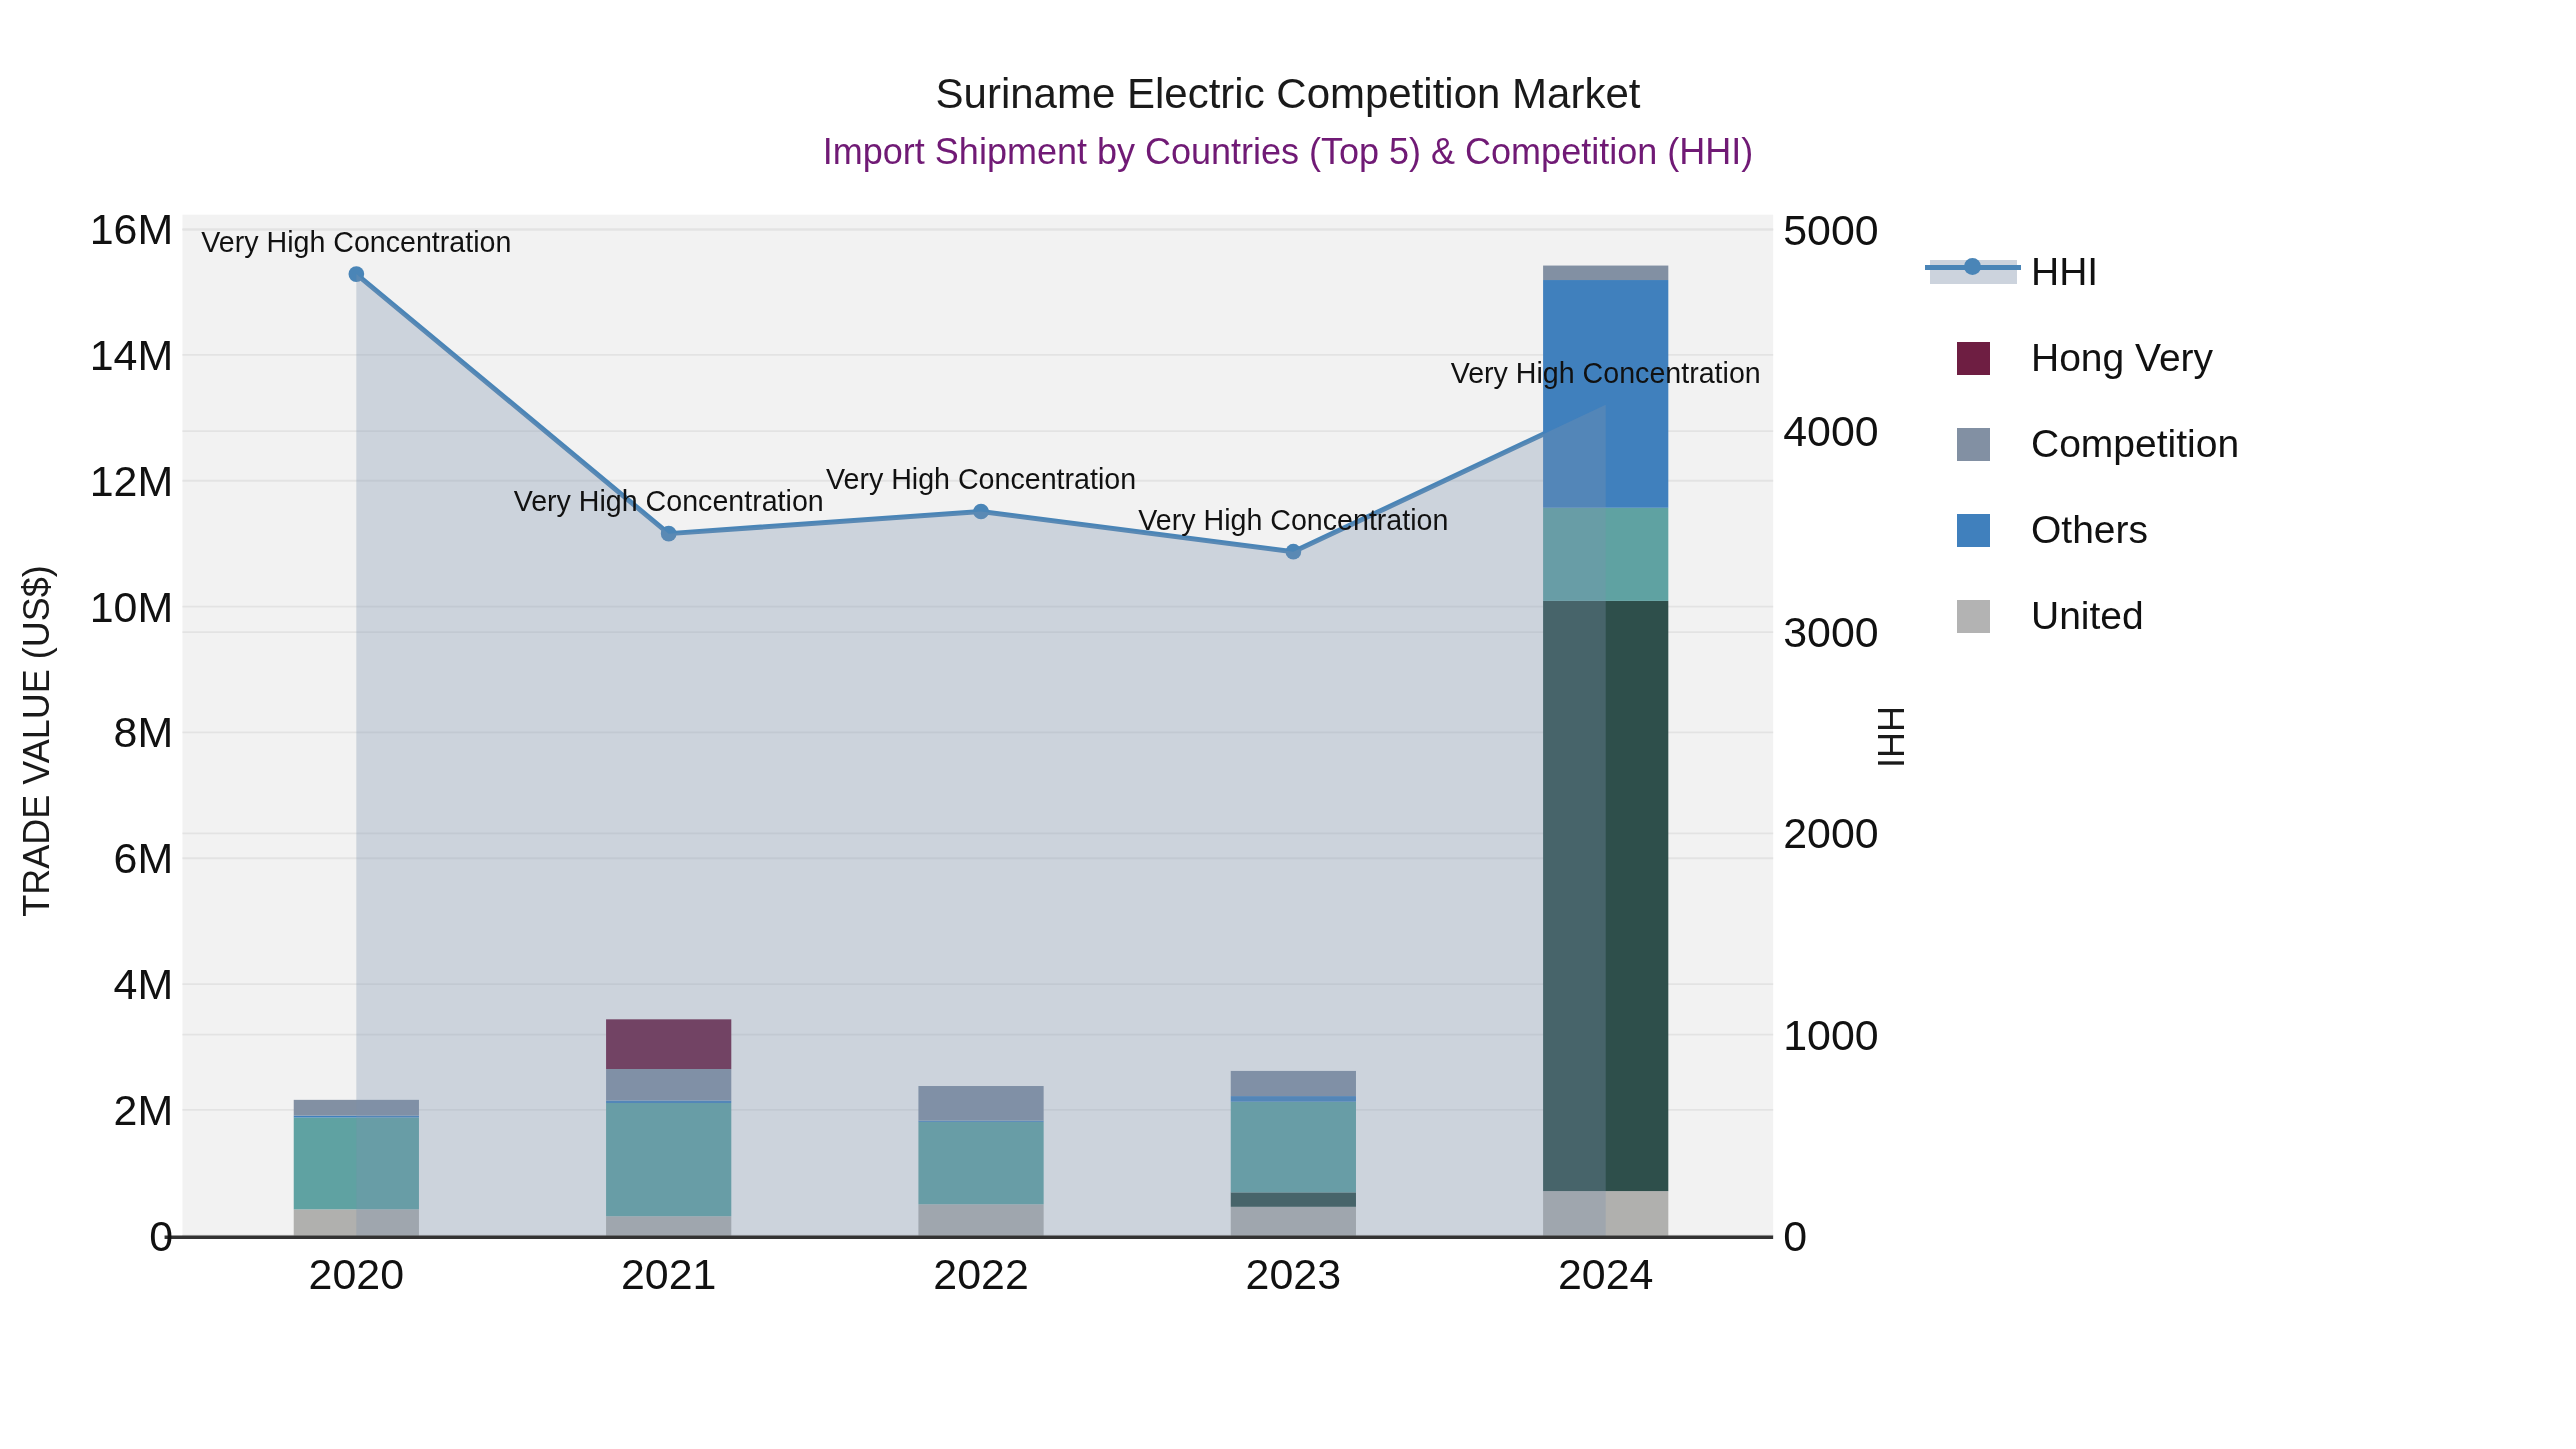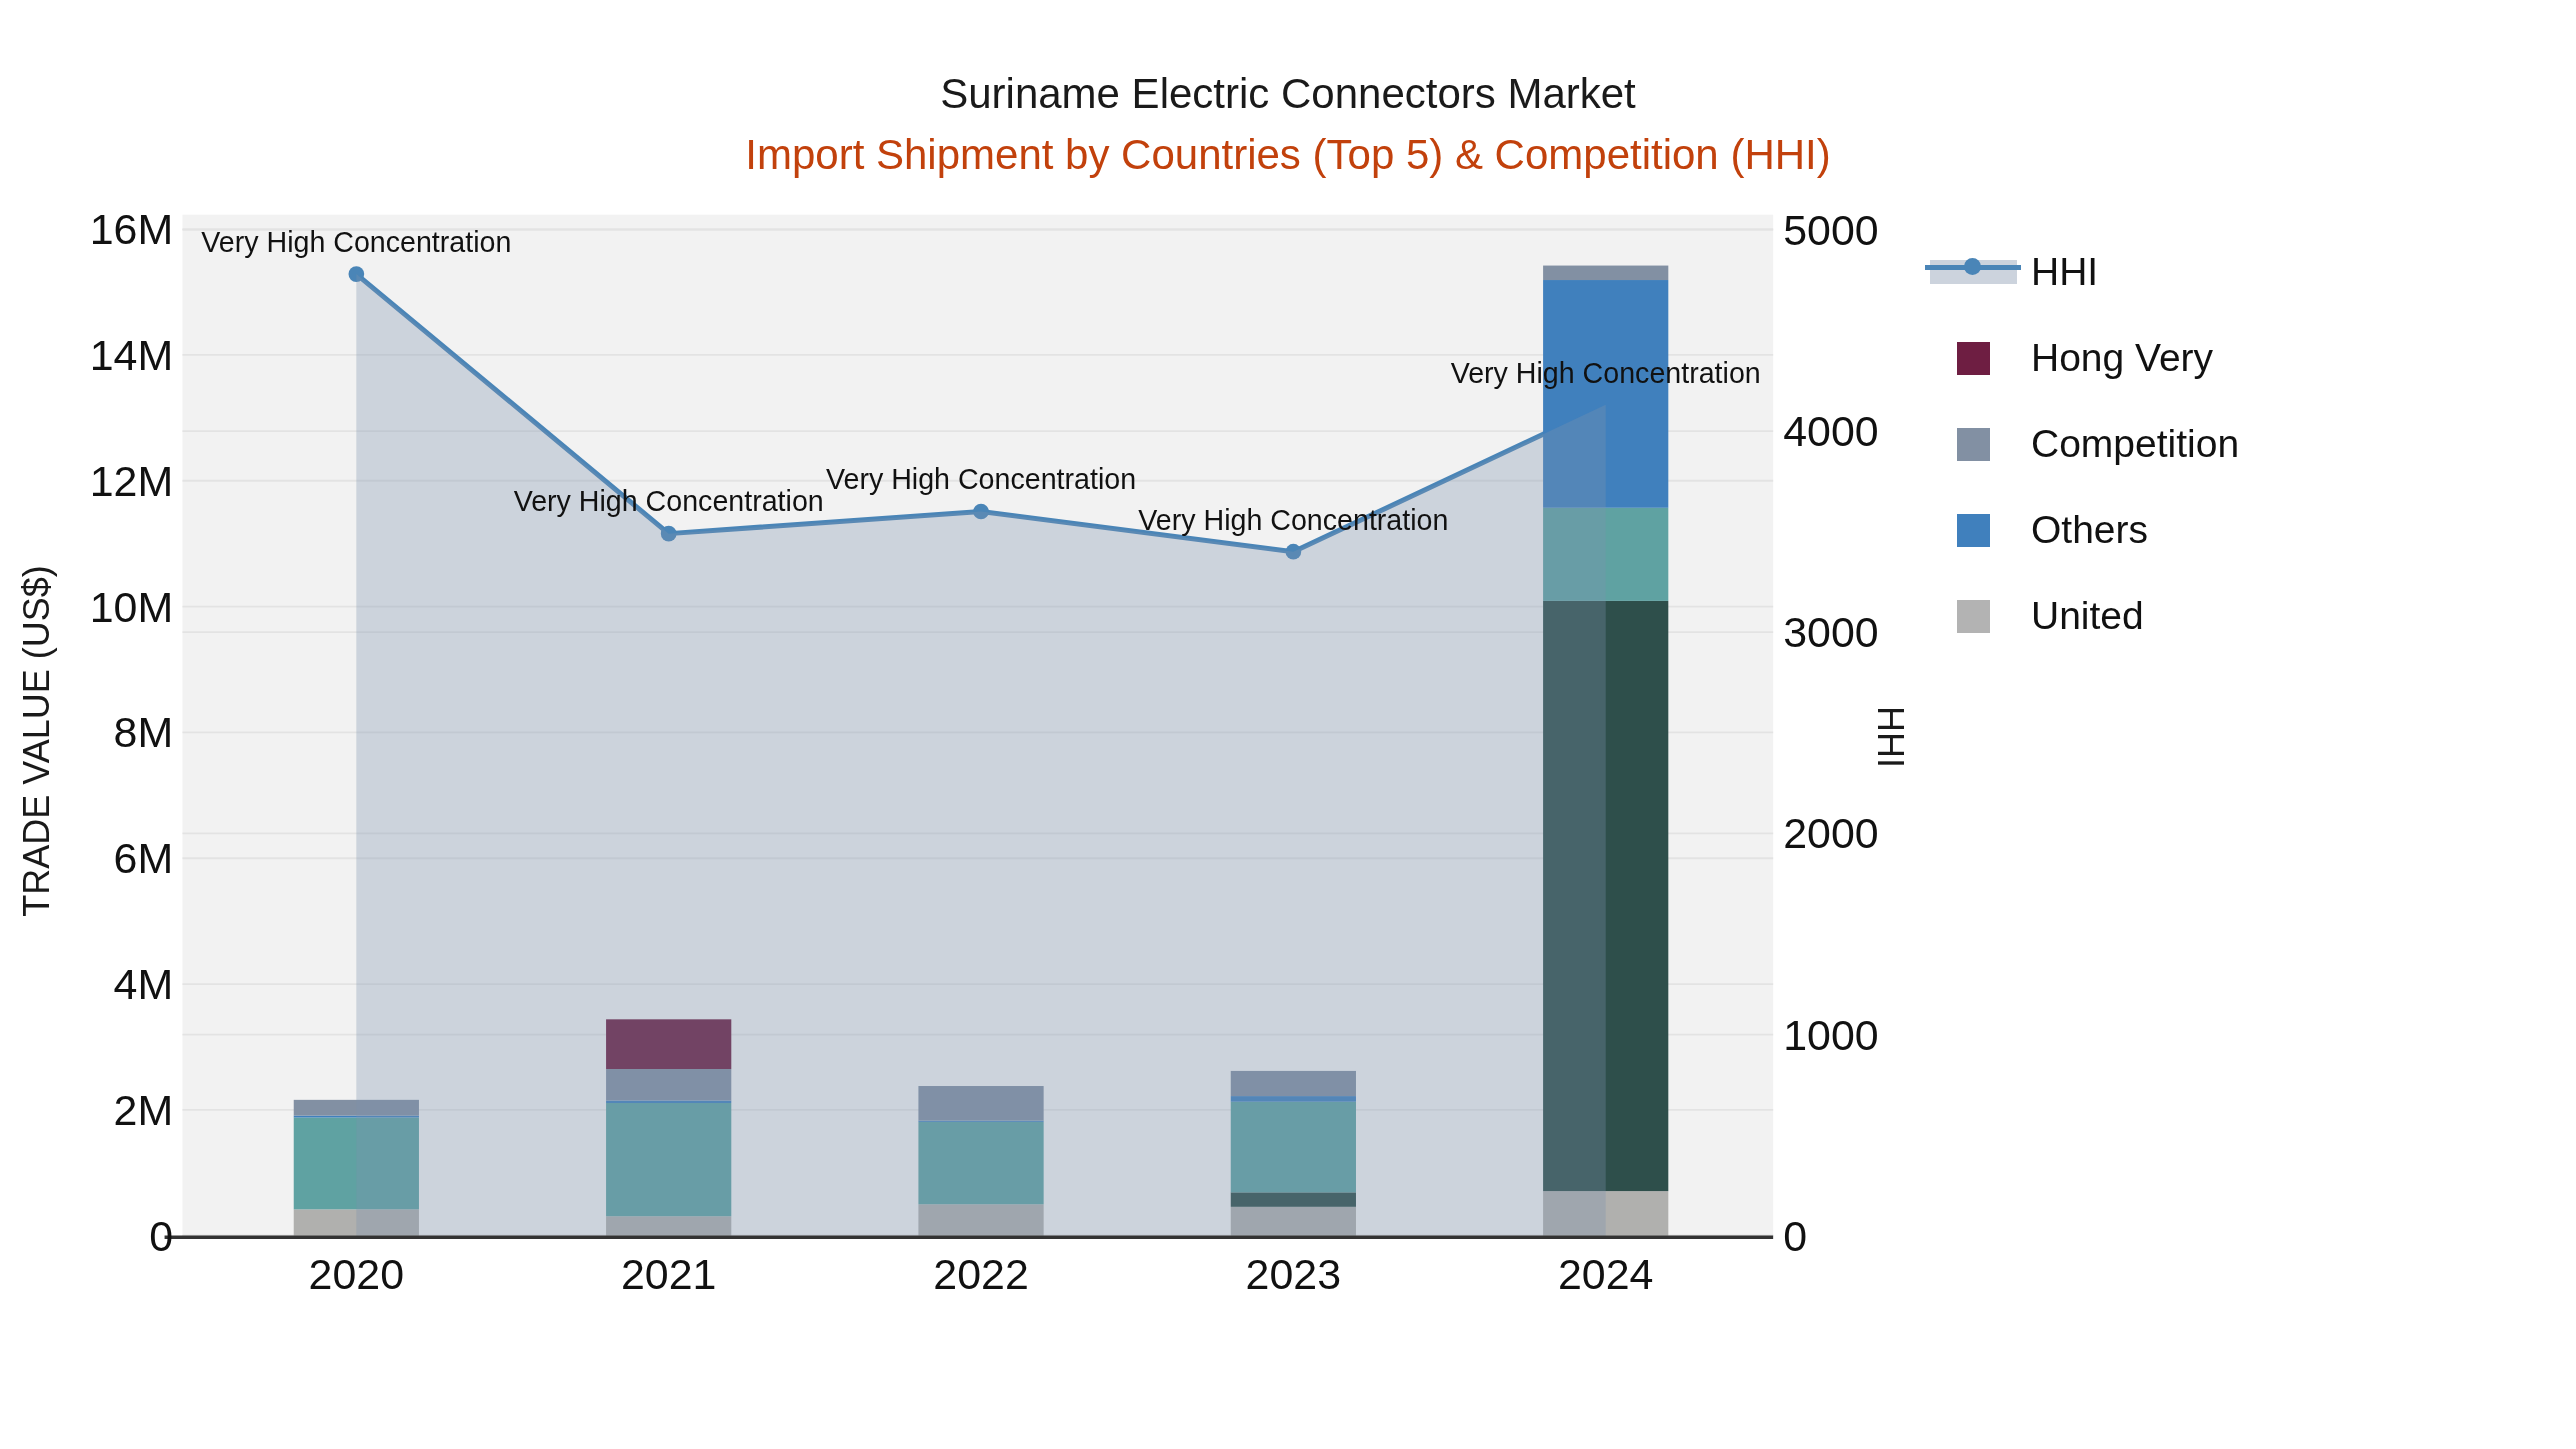--- a/index.html
+++ b/index.html
@@ -3,21 +3,21 @@
 <meta charset="utf-8">
 <style>
   html,body{margin:0;padding:0;background:#ffffff;}
   .figure{
     position:relative;width:2576px;height:1449px;background:#ffffff;
     font-family:"Liberation Sans", sans-serif;color:#111;overflow:hidden;
   }
   .title-line1{position:absolute;left:0;top:70px;width:2576px;text-align:center;
     font-size:42px;color:#1a1a1a;}
   .title-line2{position:absolute;left:0;top:131px;width:2576px;text-align:center;
-    font-size:42px;color:#c2410c;}
+    font-size:36px;color:#701a75;}
   .x-axis-title{position:absolute;left:182px;top:1444px;width:1591px;text-align:center;
     font-size:37px;color:#1a1a1a;}
   .y-left-title{position:absolute;left:37px;top:741px;transform:translate(-50%,-50%) rotate(-90deg);
     white-space:nowrap;font-size:36px;color:#1a1a1a;}
   .y-right-title{position:absolute;left:1890px;top:737px;transform:translate(-50%,-50%) rotate(90deg);
     white-space:nowrap;font-size:36px;color:#1a1a1a;}
   svg.plot{position:absolute;left:0;top:0;}
   .legend{position:absolute;left:1925px;top:229px;}
   .legend-row{display:flex;align-items:center;height:86px;}
   .legend-sample{width:96px;display:flex;justify-content:center;align-items:center;flex:0 0 96px;}
@@ -26,21 +26,21 @@
   .hhi-sample{position:relative;width:87px;height:24px;background:#ccd3dd;}
   .hhi-sample-line{position:absolute;left:-4.3px;right:-4.3px;top:50%;height:5px;margin-top:-7.2px;background:#4a85b7;}
   .hhi-sample-dot{position:absolute;left:50%;top:50%;width:17px;height:17px;margin:-13.6px 0 0 -8.6px;
     border-radius:50%;background:#4a85b7;}
 </style>
 </head>
 <body>
 
 <div class="figure">
 
-  <div class="title-line1">Suriname Electric Connectors Market</div>
+  <div class="title-line1">Suriname Electric Competition Market</div>
   <div class="title-line2">Import Shipment by Countries (Top 5) &amp; Competition (HHI)</div>
 
   <svg class="plot" id="plot-svg" width="2576" height="1449" viewBox="0 0 3600 2025">
       <rect x="255" y="300" width="2223" height="1427" fill="#f2f2f2"></rect>
       <line x1="255" x2="2478" y1="1727" y2="1727" stroke="#e3e3e3" stroke-width="2.5"></line>
       <line x1="255" x2="2478" y1="1551.1399999999999" y2="1551.1399999999999" stroke="#e3e3e3" stroke-width="2.5"></line>
       <line x1="255" x2="2478" y1="1375.28" y2="1375.28" stroke="#e3e3e3" stroke-width="2.5"></line>
       <line x1="255" x2="2478" y1="1199.42" y2="1199.42" stroke="#e3e3e3" stroke-width="2.5"></line>
       <line x1="255" x2="2478" y1="1023.56" y2="1023.56" stroke="#e3e3e3" stroke-width="2.5"></line>
       <line x1="255" x2="2478" y1="847.6999999999999" y2="847.6999999999999" stroke="#e3e3e3" stroke-width="2.5"></line>

